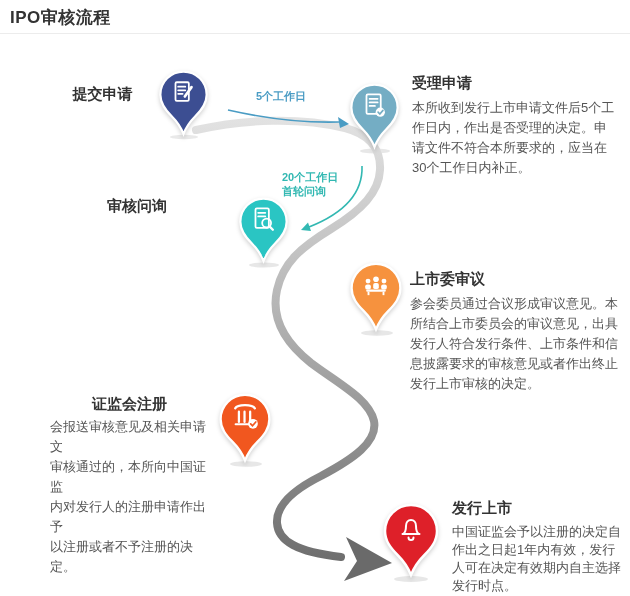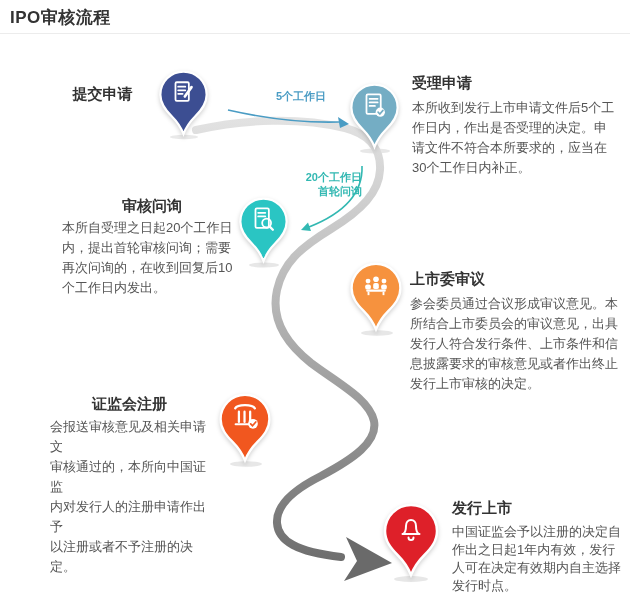--- a/index.html
+++ b/index.html
@@ -8,21 +8,21 @@
   .page-title{position:absolute;left:10px;top:6px;font-size:17px;font-weight:700;color:#333;letter-spacing:.5px;}
   .divider{position:absolute;left:0;top:33px;width:630px;height:1px;background:#ececec;}
   svg.connectors{position:absolute;left:0;top:0;z-index:1;}
   svg.pin{position:absolute;z-index:3;overflow:visible;filter:drop-shadow(0 2px 2px rgba(0,0,0,.18));}
   .step-title{position:absolute;z-index:2;font-size:15px;font-weight:700;color:#333;line-height:18px;}
   .right{text-align:center;}
   .block{position:absolute;z-index:2;}
   .block .step-title-in{font-size:15px;font-weight:700;color:#333;line-height:18px;margin-bottom:6px;}
   .desc{font-size:13px;color:#555;line-height:20px;}
   .desc.tight{line-height:18px;}
-  .conn-label{position:absolute;z-index:2;font-size:11px;font-weight:700;text-align:right;line-height:13.5px;margin-left:8px;}
+  .conn-label{position:absolute;z-index:2;font-size:11px;font-weight:700;text-align:left;line-height:13.5px;}
   .label-blue{color:#4A9CC4;}
   .label-teal{color:#32B8B2;}
 </style>
 </head>
 <body>
 
 <div class="stage">
 
   <div class="page-title">IPO审核流程</div>
   <div class="divider"></div>
@@ -135,27 +135,21 @@
   <div class="step-title right" style="left:55px;top:85px;width:95px;">提交申请</div>
 
   <div class="block" style="left:412px;top:74px;width:220px;">
     <div class="step-title-in">受理申请</div>
     <div class="desc">本所收到发行上市申请文件后5个工</div>
     <div class="desc">作日内，作出是否受理的决定。申</div>
     <div class="desc">请文件不符合本所要求的，应当在</div>
     <div class="desc">30个工作日内补正。</div>
   </div>
 
-  <div class="step-title right" style="left:65px;top:197px;width:174px;">审核问询</div>
-  <div class="block" style="left:62px;top:218px;width:178px;">
-    <div class="desc">本所自受理之日起20个工作日</div>
-    <div class="desc">内，提出首轮审核问询；需要</div>
-    <div class="desc">再次问询的，在收到回复后10</div>
-    <div class="desc">个工作日内发出。</div>
-  </div>
+  <div class="step-title right" style="left:50px;top:197px;width:174px;">审核问询</div>
 
   <div class="block" style="left:410px;top:270px;width:222px;">
     <div class="step-title-in">上市委审议</div>
     <div class="desc">参会委员通过合议形成审议意见。本</div>
     <div class="desc">所结合上市委员会的审议意见，出具</div>
     <div class="desc">发行人符合发行条件、上市条件和信</div>
     <div class="desc">息披露要求的审核意见或者作出终止</div>
     <div class="desc">发行上市审核的决定。</div>
   </div>
 

